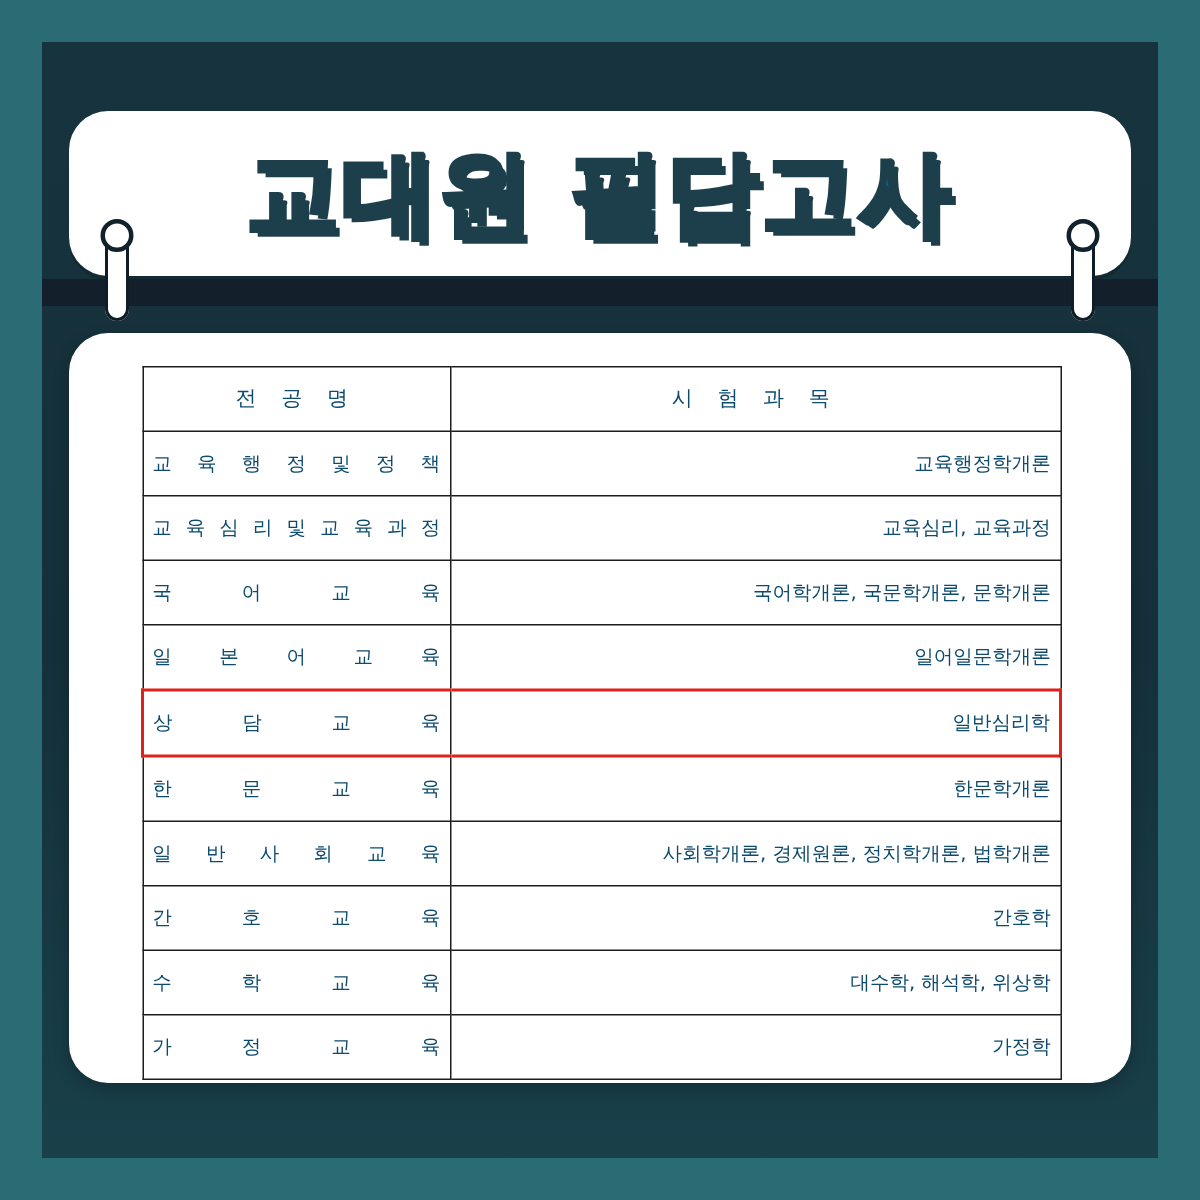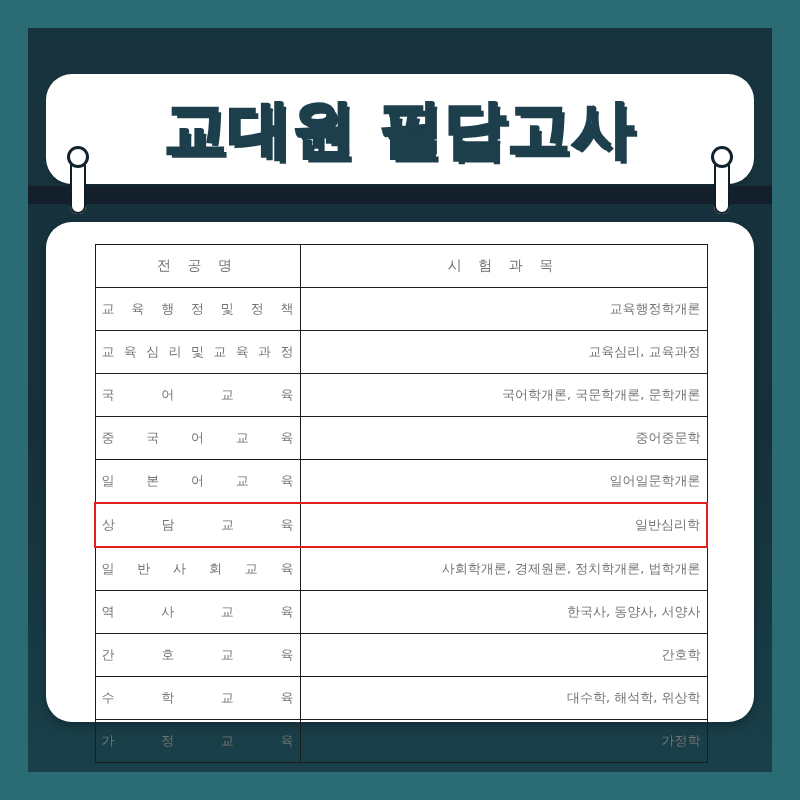--- a/index.html
+++ b/index.html
@@ -111,21 +111,21 @@
   table.subjects {
     border-collapse: collapse;
     width: 612px;
     table-layout: fixed;
     font-family: "DejaVu Sans", "Liberation Sans", sans-serif;
   }
   table.subjects th, table.subjects td {
     border: 1px solid #1d1d1d;
     height: 28px;
     font-size: 13px;
-    color: #737373;
+    color: #0c4a6e;
     font-weight: normal;
     padding: 12px 6px;
     box-sizing: border-box;
   }
   table.subjects th {
     text-align: center;
     font-weight: normal;
     letter-spacing: 6px;
     font-size: 14px;
     height: 32px;
@@ -184,38 +184,34 @@
             </tr>
             <tr>
               <td class="major">교 육 심 리 및 교 육 과 정</td>
               <td class="exam">교육심리, 교육과정</td>
             </tr>
             <tr>
               <td class="major">국 어 교 육</td>
               <td class="exam">국어학개론, 국문학개론, 문학개론</td>
             </tr>
             <tr>
-              <td class="major">중 국 어 교 육</td>
-              <td class="exam">중어중문학</td>
-            </tr>
-            <tr>
               <td class="major">일 본 어 교 육</td>
               <td class="exam">일어일문학개론</td>
             </tr>
             <tr class="highlight">
               <td class="major">상 담 교 육</td>
               <td class="exam">일반심리학</td>
             </tr>
             <tr>
+              <td class="major">한 문 교 육</td>
+              <td class="exam">한문학개론</td>
+            </tr>
+            <tr>
               <td class="major">일 반 사 회 교 육</td>
               <td class="exam">사회학개론, 경제원론, 정치학개론, 법학개론</td>
-            </tr>
-            <tr>
-              <td class="major">역 사 교 육</td>
-              <td class="exam">한국사, 동양사, 서양사</td>
             </tr>
             <tr>
               <td class="major">간 호 교 육</td>
               <td class="exam">간호학</td>
             </tr>
             <tr>
               <td class="major">수 학 교 육</td>
               <td class="exam">대수학, 해석학, 위상학</td>
             </tr>
             <tr>

